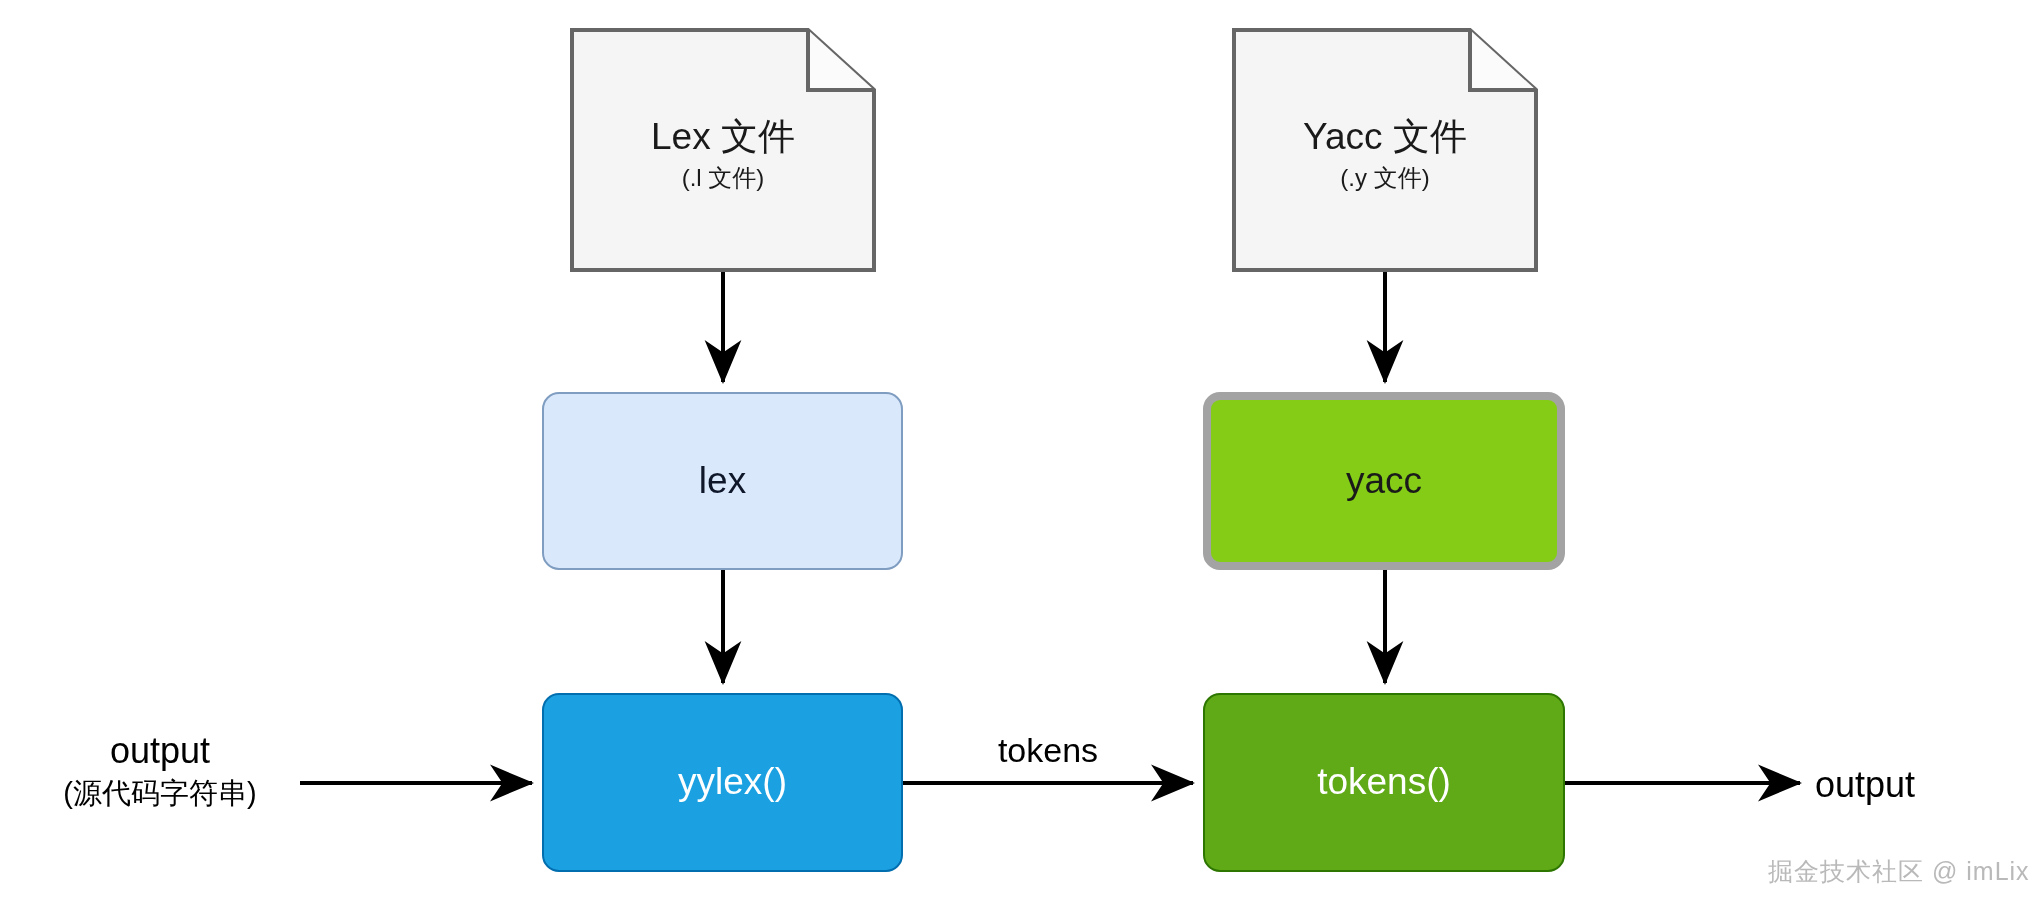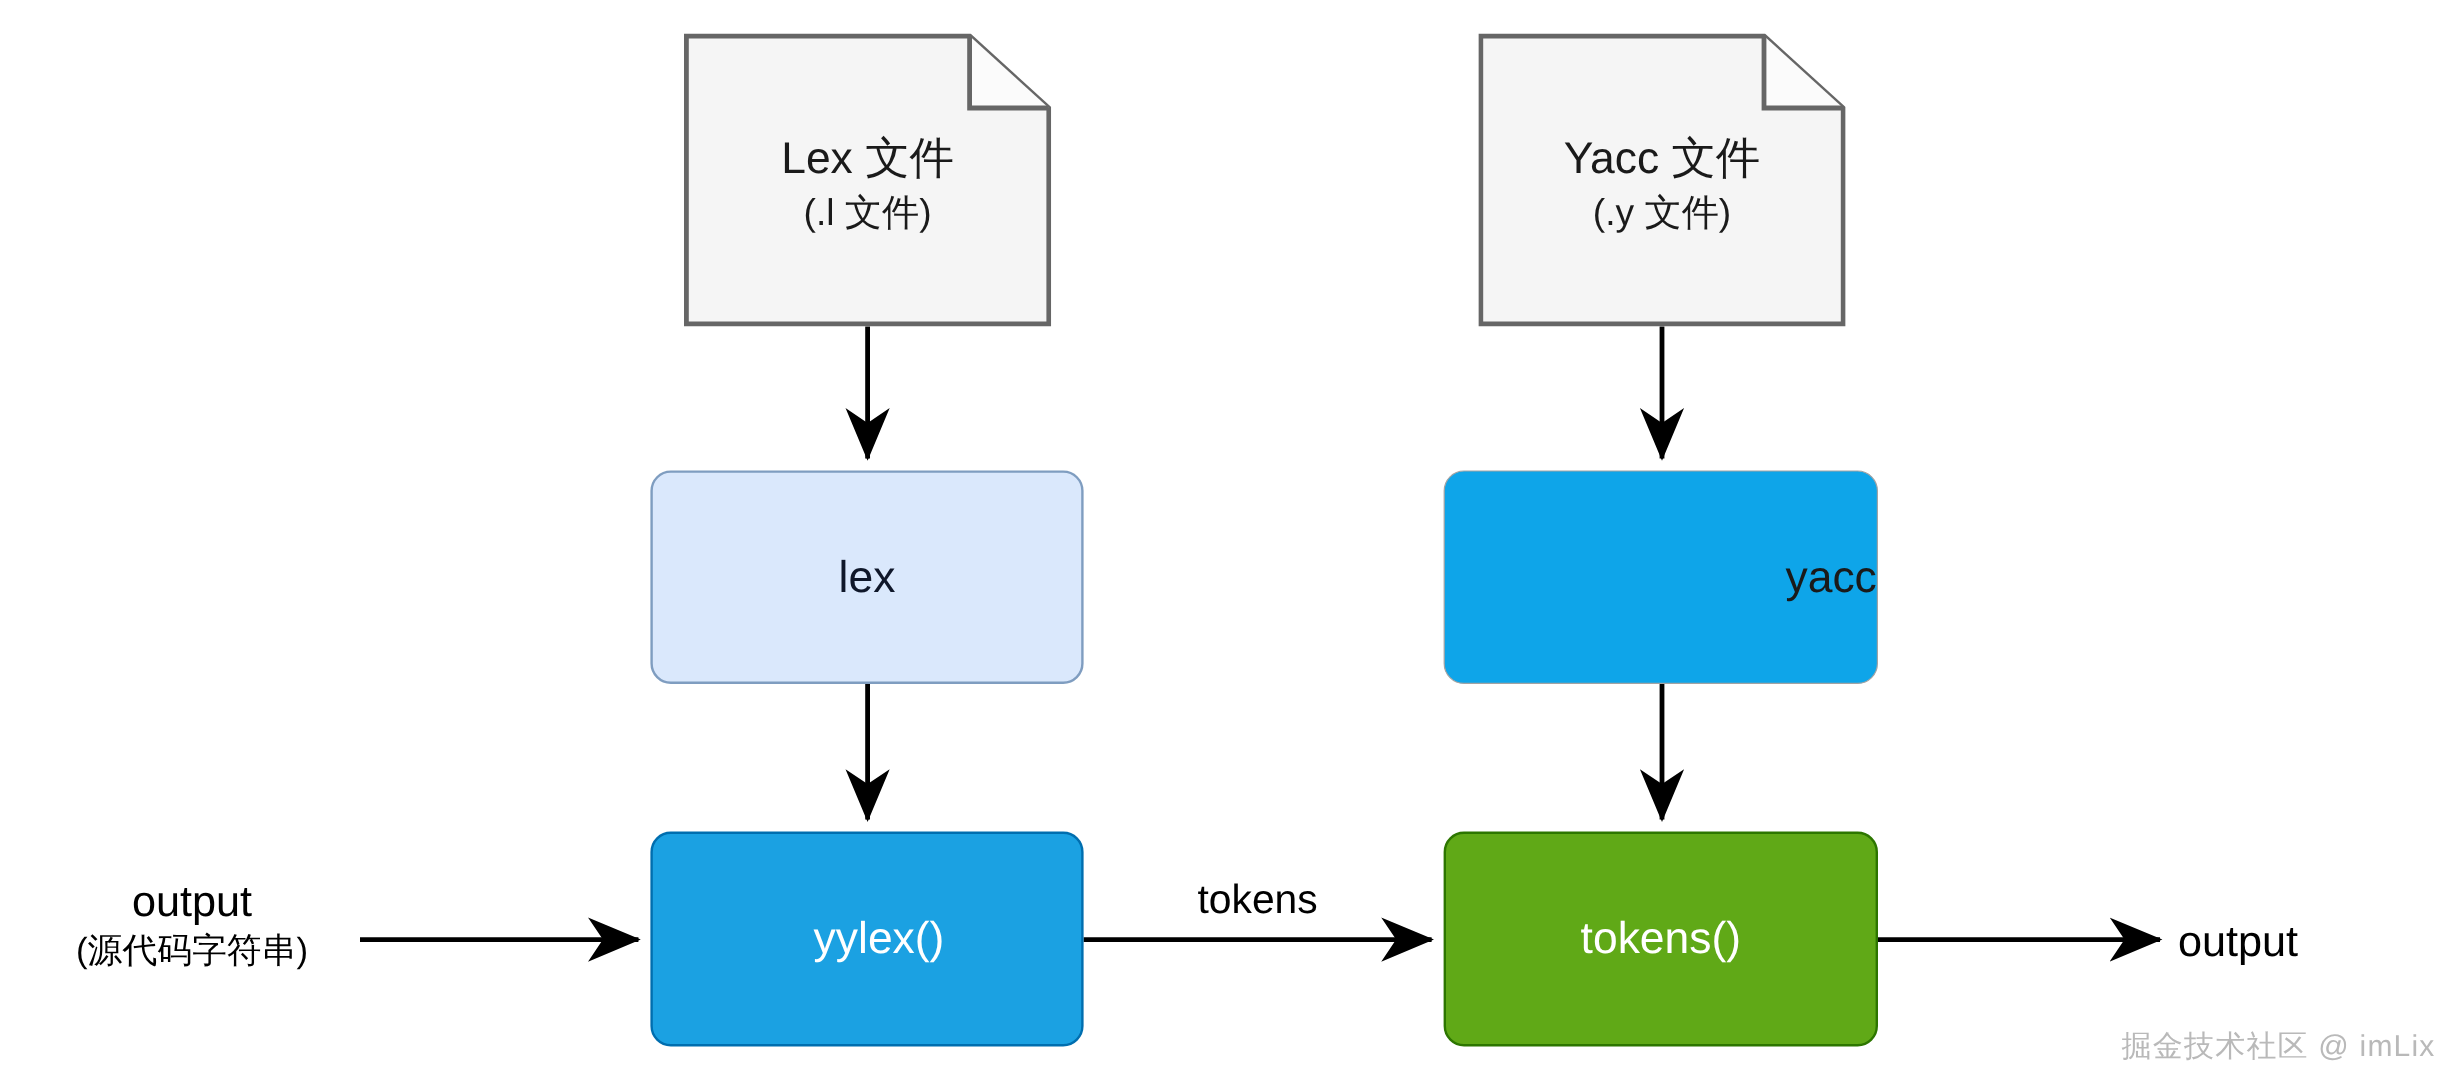--- a/index.html
+++ b/index.html
@@ -48,21 +48,21 @@
     color: #1a1a1a;
     line-height: 1.32;
     padding-top: 6px;
   }
   .doc-title {
     display: block;
     font-size: 37px;
   }
   .doc-sub {
     display: block;
-    font-size: 31px;
+    font-size: 24px;
   }
 
   
   .proc-node {
     position: absolute;
     box-sizing: border-box;
     border-radius: 17px;
     display: flex;
     align-items: center;
     justify-content: center;
@@ -71,24 +71,23 @@
   .proc-label {
     font-size: 37px;
     line-height: 1.2;
   }
   .proc-lex {
     background: #dae8fc;
     border: 2px solid #7f9dc0;
     color: #0f172a;
   }
   .proc-yacc {
-    background: #0ea5e9;
-    border: 1px solid #a3a3a3;
+    background: #84cc16;
+    border: 8px solid #a3a3a3;
     color: #1a1a1a;
-    justify-content: flex-end;
   }
   .proc-yylex {
     background: #1ba1e2;
     border: 2px solid #006eaf;
     color: #ffffff;
     padding-left: 20px;
   }
   .proc-yyparse {
     background: #60a917;
     border: 2px solid #2d7600;

